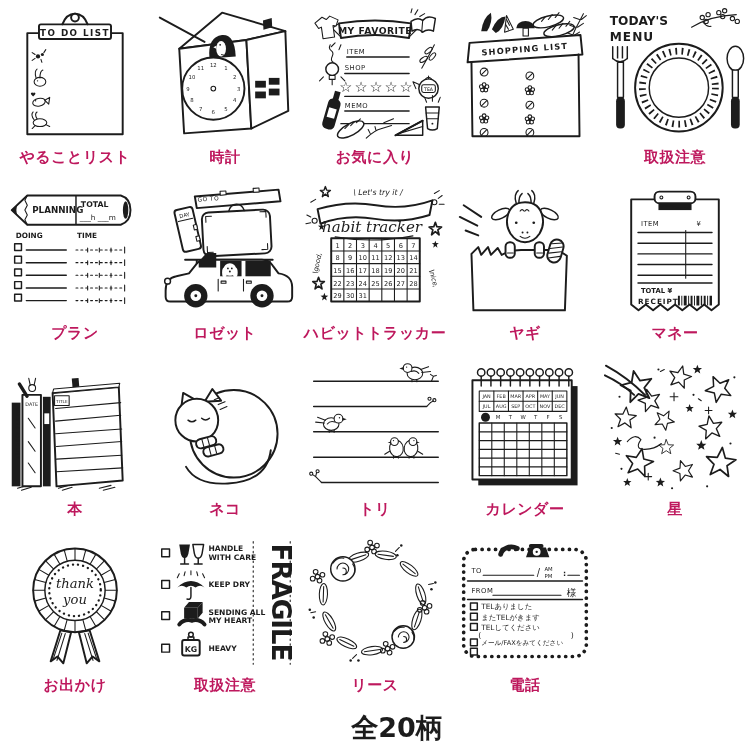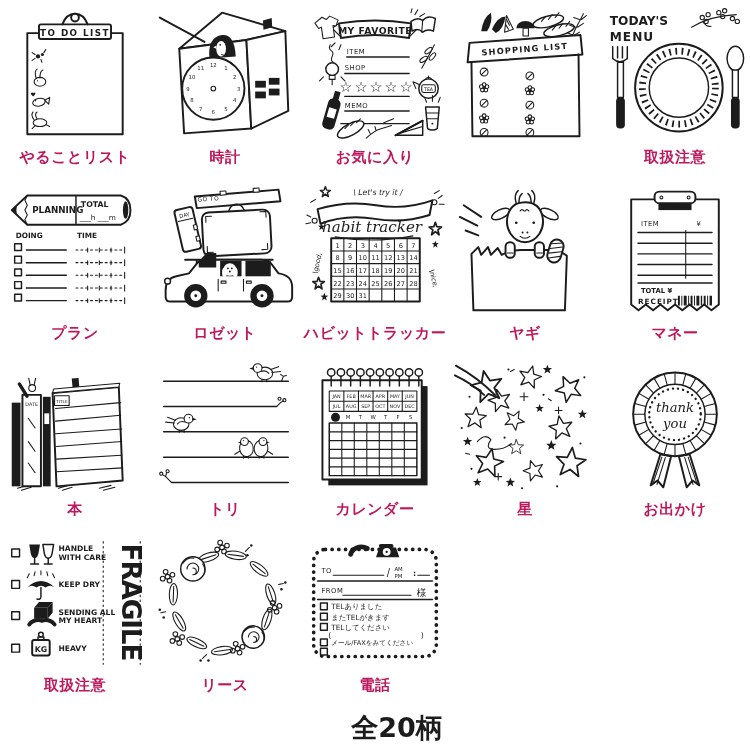--- a/index.html
+++ b/index.html
@@ -502,20 +502,40 @@
       <g>
         <circle cx="31" cy="31" r="3.5" class="k1 wf"></circle>
         <path d="M29,28 l-1.5,-7 M33,28 l1.5,-7" class="k1"></path>
         <rect x="72" y="21" width="7" height="9" class="fd" transform="rotate(-5 75 25)"></rect>
         <rect x="20" y="24" width="3.5" height="18" rx="1.5" class="fd" transform="rotate(-32 22 33)"></rect>
       </g>
     </svg>
     <div class="label">本</div>
   </div>
 
+  <div class="cell">
+    <svg width="146" height="140" viewBox="0 0 150 140">
+      <circle cx="84" cy="78" r="45" class="k wf"></circle>
+      <path d="M122,95 q-4,32 -44,34 q-32,2 -43,-17" class="k"></path>
+      <g>
+        <path d="M30,52 l2,-16 l14,8 z" class="k wf"></path>
+        <path d="M54,45 l8,-13 l9,12 z" class="k wf"></path>
+        <circle cx="46" cy="64" r="22" class="k wf"></circle>
+        <path d="M37,64 q4,3.5 8,0 M51,62 q4,3.5 8,0" class="k15"></path>
+        <path d="M68,48 l7,-3 M70,53 l7,-3 M64,43 l5,-2" class="k1"></path>
+      </g>
+      <g transform="rotate(-15 56 90)">
+        <rect x="46" y="82" width="21" height="9.5" rx="4.7" class="k wf"></rect>
+        <path d="M53,82.5 v8 M59,82.5 v8" class="k1"></path>
+        <rect x="51" y="92" width="21" height="9.5" rx="4.7" class="k wf"></rect>
+        <path d="M58,92.5 v8 M64,92.5 v8" class="k1"></path>
+      </g>
+    </svg>
+    <div class="label">ネコ</div>
+  </div>
 
 
   <div class="cell">
     <svg width="146" height="140" viewBox="0 0 150 140">
       <path d="M12,24 H140 M12,50 H128 M12,76 H140 M12,102 H140 M20,128 H140" class="k15"></path>
       <g>
         <ellipse cx="116" cy="16" rx="8" ry="6.5" class="k1 wf"></ellipse>
         <circle cx="108.5" cy="10.5" r="4.5" class="k1 wf"></circle>
         <path d="M104.5,9.5 l-4.5,1.5 l4.5,1.5 z" class="fd"></path>
         <circle cx="107.5" cy="9.5" r="0.7" class="fd"></circle>

